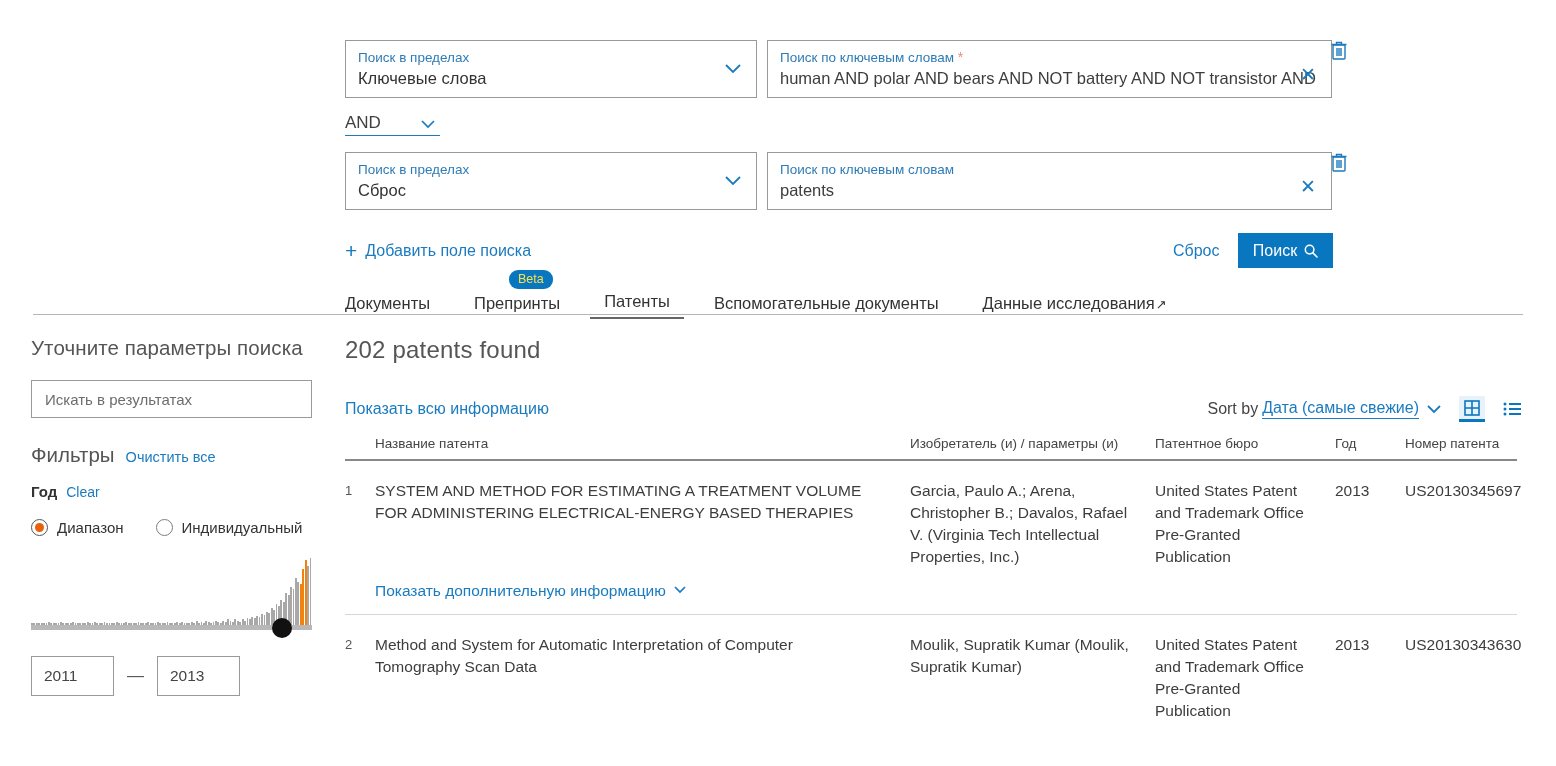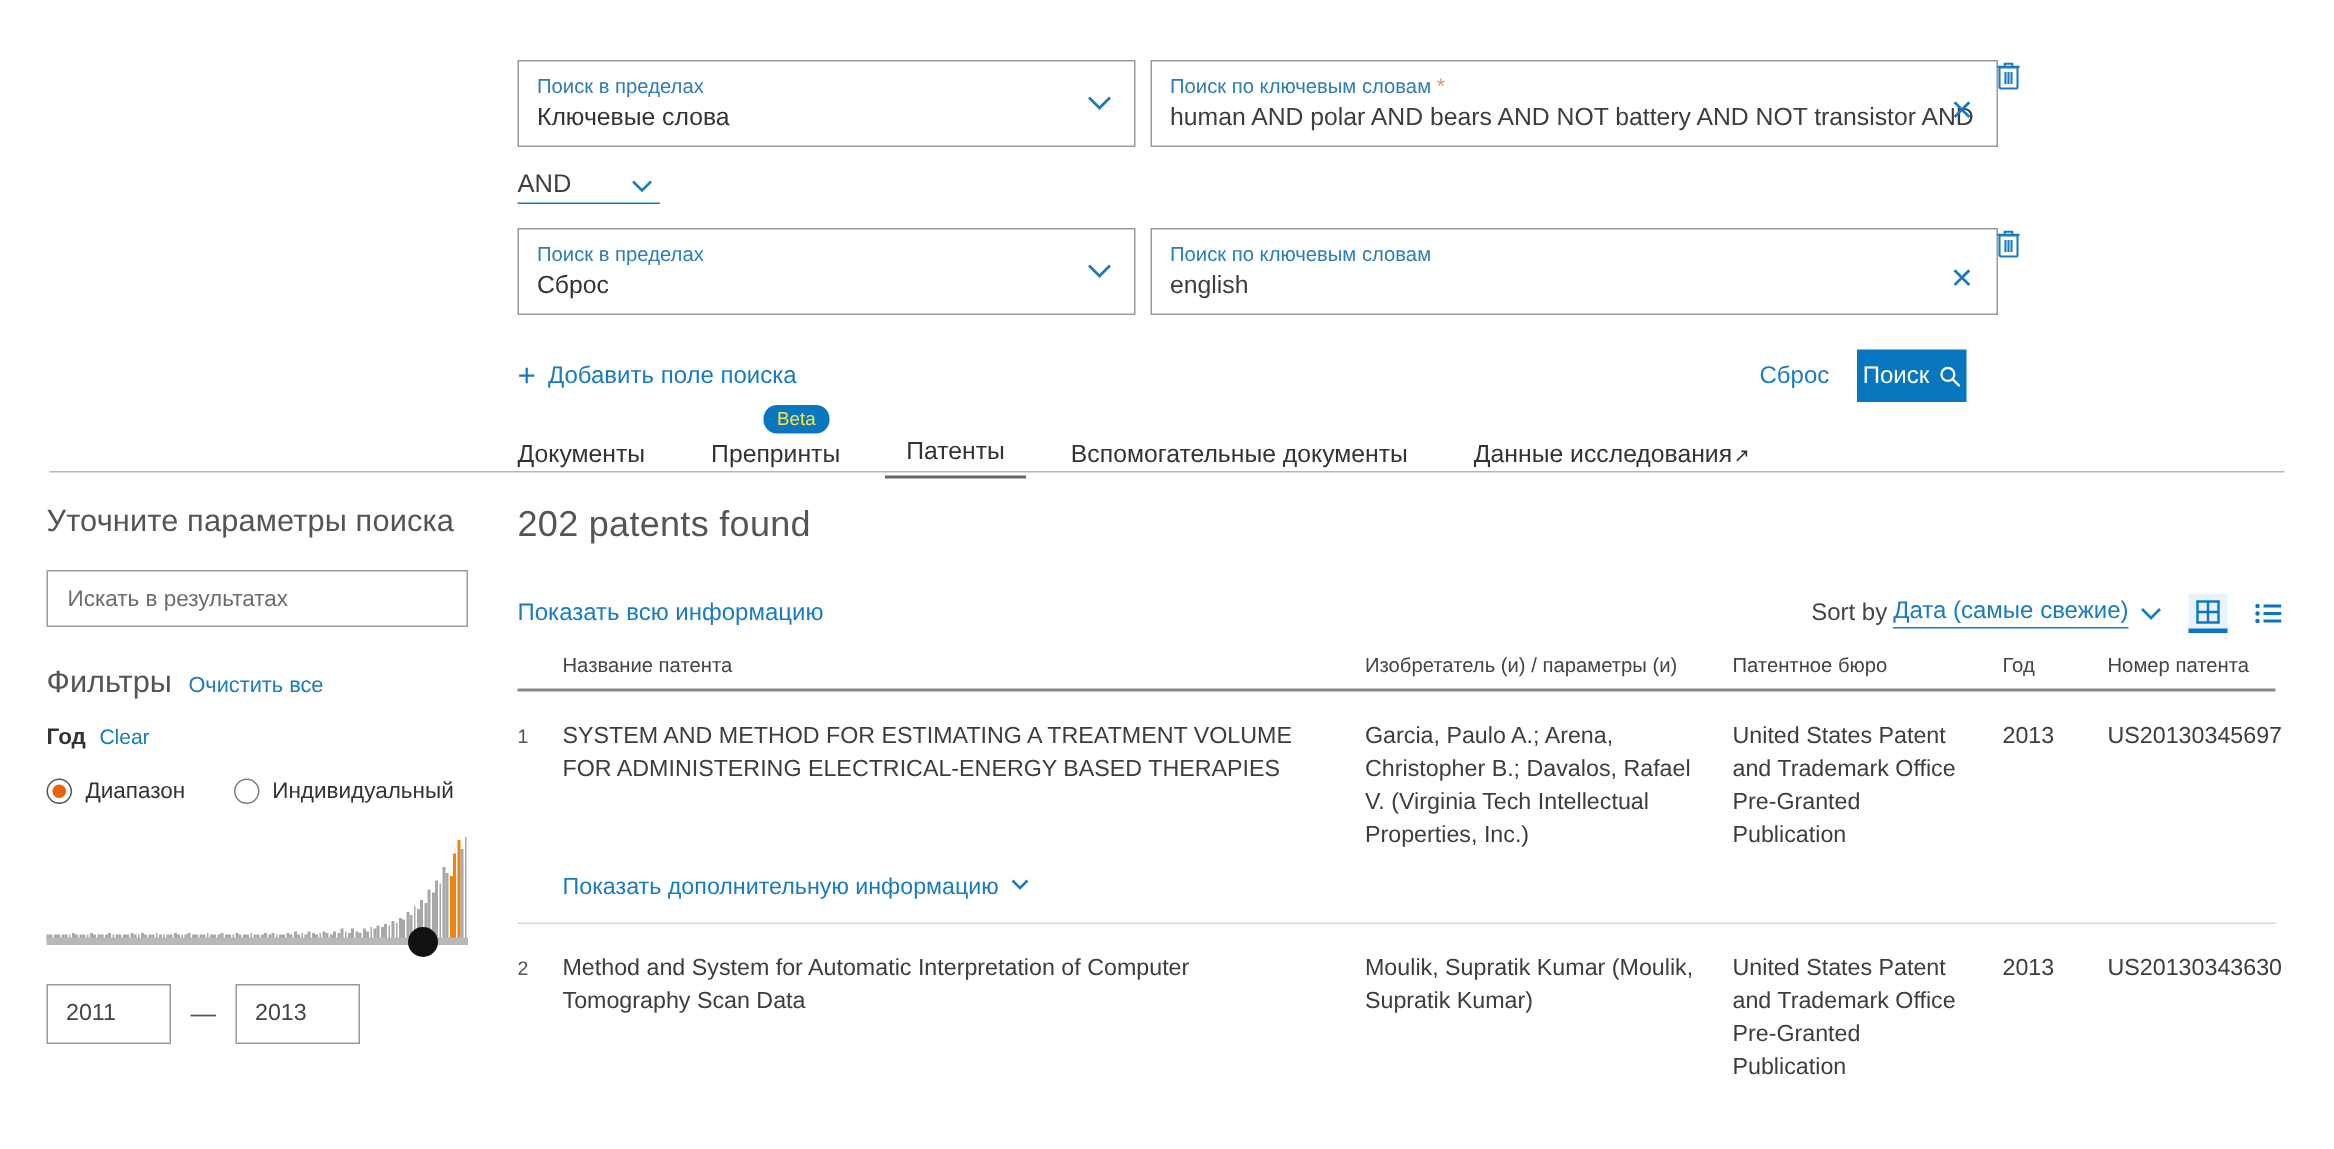--- a/index.html
+++ b/index.html
@@ -94,21 +94,21 @@
     cursor: pointer;
   }
   .plus-ico { font-size: 21px; line-height: 1; font-weight: 400; }
 
   .reset-btn {
     position: absolute; left: 828px; top: 207px;
     font-size: 16px; color: #1a7bbf; cursor: pointer;
   }
   .search-btn {
     position: absolute; left: 893px; top: 198px;
-    width: 73px; height: 35px;
+    width: 95px; height: 35px;
     background: #0877c0; color: #ffffff;
     font-size: 16px;
     display: flex; align-items: center; justify-content: center; gap: 7px;
     cursor: pointer; border: none;
     font-family: "Liberation Sans", sans-serif;
   }
   .mag { width: 14px; height: 14px; }
 
   
   .tabs-wrap { position: absolute; left: 0px; top: 275px; width: 1556px; }
@@ -310,21 +310,21 @@
       <span class="field-value">Сброс</span>
       <span class="chev">
         <svg viewBox="0 0 18 18">
             <path d="M2 5 L9 12 L16 5" fill="none" stroke="#1a7bbf" stroke-width="1.8"></path>
           </svg>
       </span>
     </div>
 
     <div class="field kw-field" id="r2-kw">
       <span class="field-label">Поиск по ключевым словам</span>
-      <span class="field-value">english</span>
+      <span class="field-value">patents</span>
       <span class="clear-x">✕</span>
     </div>
 
     <span class="trash" id="r2-trash">
       <svg viewBox="0 0 18 20" width="18" height="20">
         <path d="M3 5 h12 v13 a1 1 0 0 1 -1 1 h-10 a1 1 0 0 1 -1 -1 z" fill="none" stroke="#1a7bbf" stroke-width="1.4"></path>
         <path d="M1.5 4.5 h15 M6.5 4.5 v-2 h5 v2 M7 8 v8 M9 8 v8 M11 8 v8" fill="none" stroke="#1a7bbf" stroke-width="1.4"></path>
       </svg>
     </span>
 

